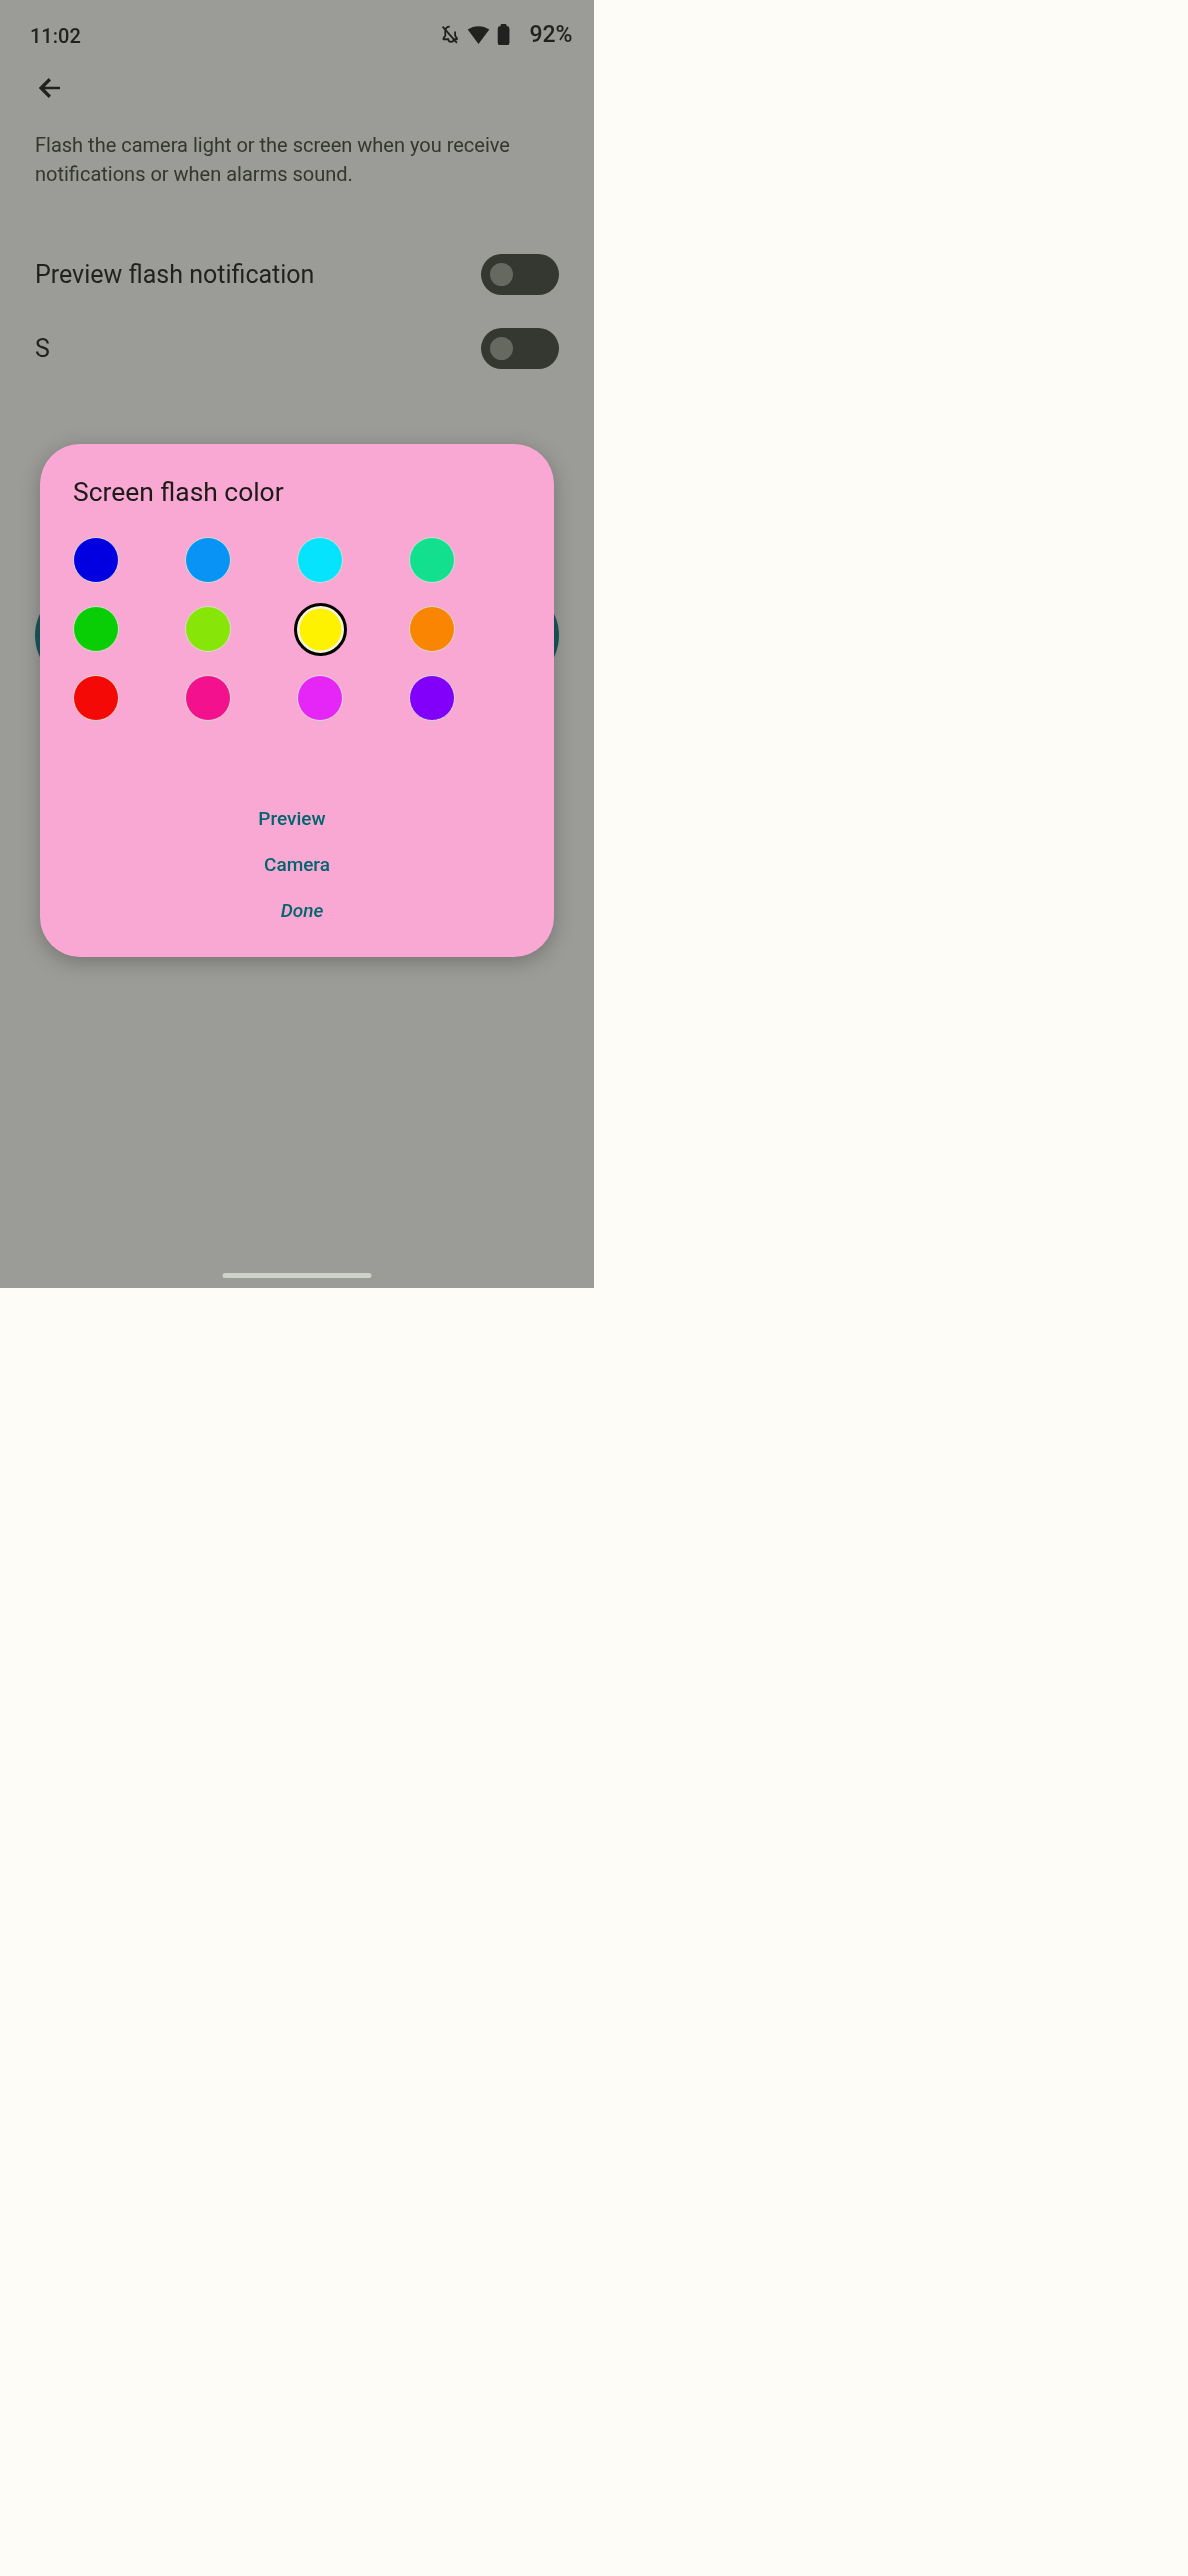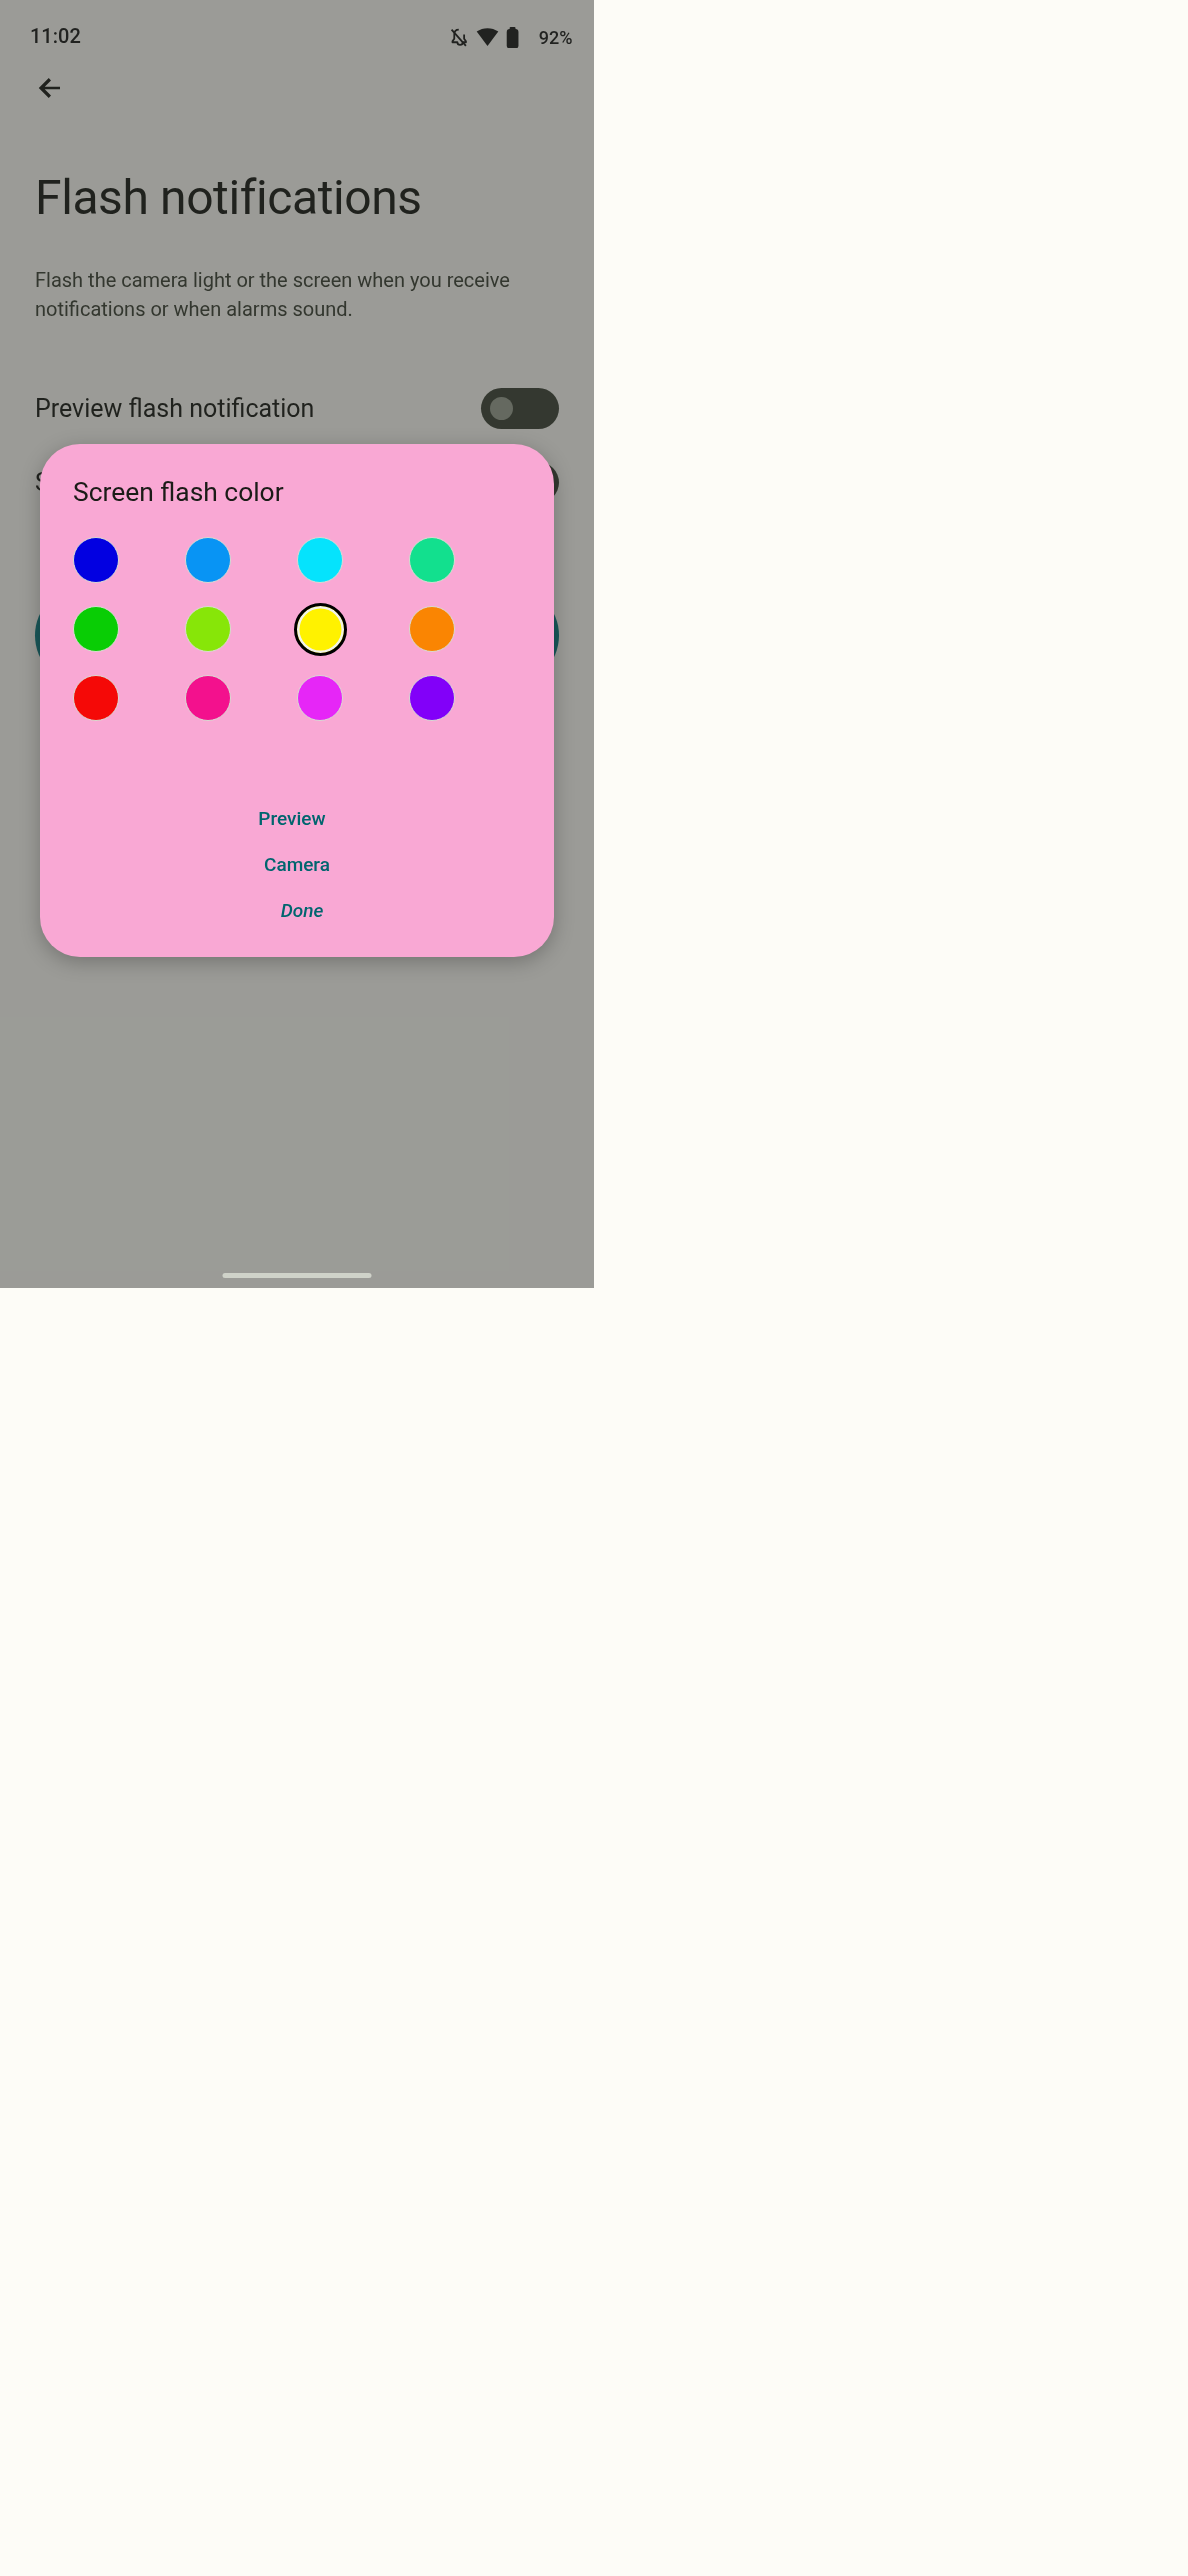--- a/index.html
+++ b/index.html
@@ -20,21 +20,21 @@
     display: flex;
     align-items: flex-end;
     justify-content: space-between;
     padding: 0 21.5px 0 30px;
     font-size: 20px;
     font-weight: 500;
     color: #1c1c1c;
   }
   .status-right { display: flex; align-items: center; gap: 6.6px; }
   .status-right svg { display: block; }
-  .batt-text { font-size: 18px; margin-left: 13px; }
+  .batt-text { font-size: 23px; margin-left: 13px; }
 
   
   .page {
     position: absolute;
     top: 48px; left: 0; right: 0; bottom: 0;
     padding: 0 35px;
   }
   .back-area { height: 83px; display: flex; align-items: center; }
   .page-title {
     font-size: 48px;
@@ -176,21 +176,20 @@
 </div>
 
 <div class="page">
   <div class="back-area">
     <span>
       <svg width="30" height="30" viewBox="0 0 24 24">
           <path d="M20 11H7.8l5-5L11 4l-8 8 8 8 1.8-2-5-5H20z" fill="#1b1c18"></path>
         </svg>
     </span>
   </div>
-  <h1 class="page-title">Flash notifications</h1>
   <p class="page-desc">Flash the camera light or the screen when you receive notifications or when alarms sound.</p>
 
   <div class="setting-row">
     <span class="setting-label">Preview flash notification</span>
     <span class="switch">
         <span class="knob"></span>
       </span>
   </div>
 
   <div class="setting-row">

